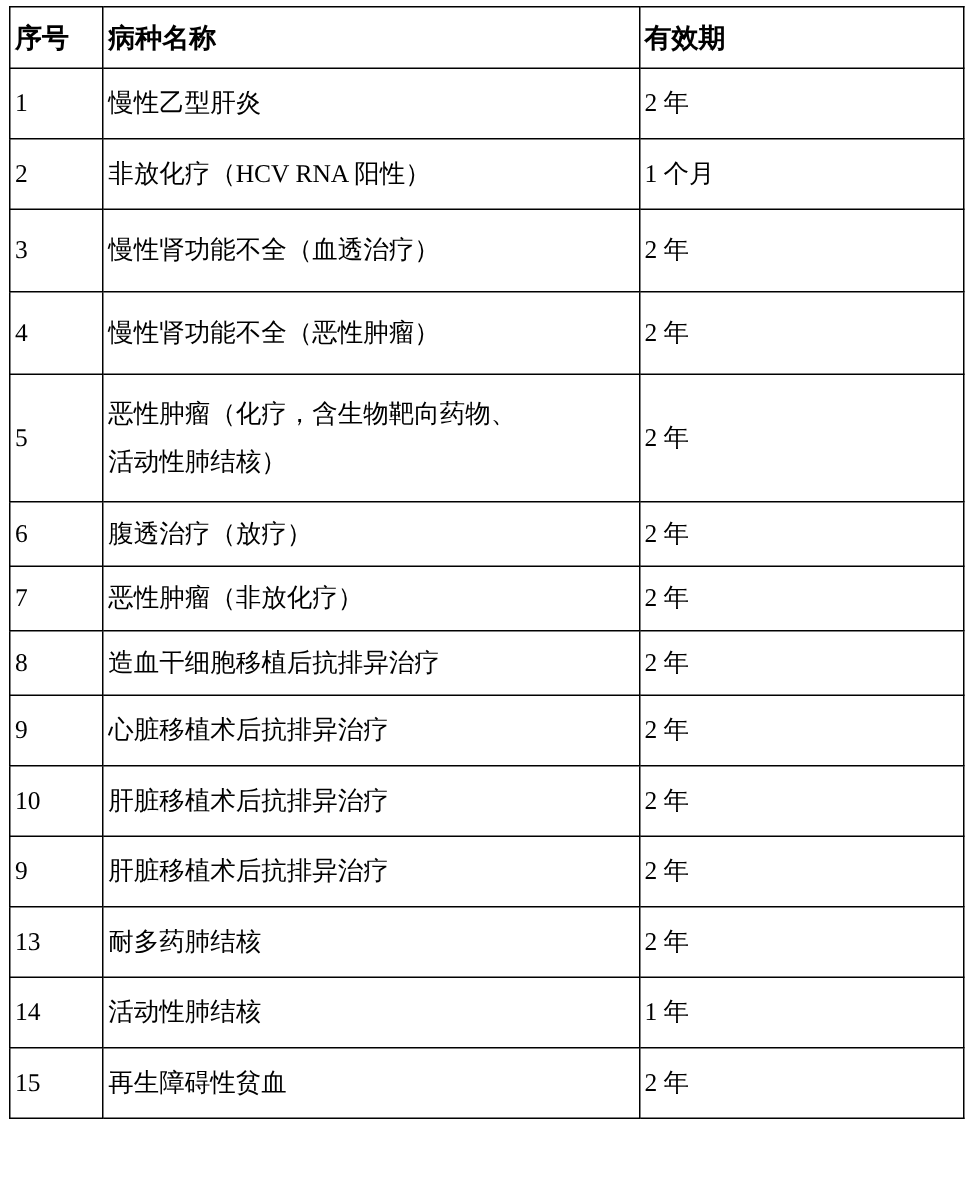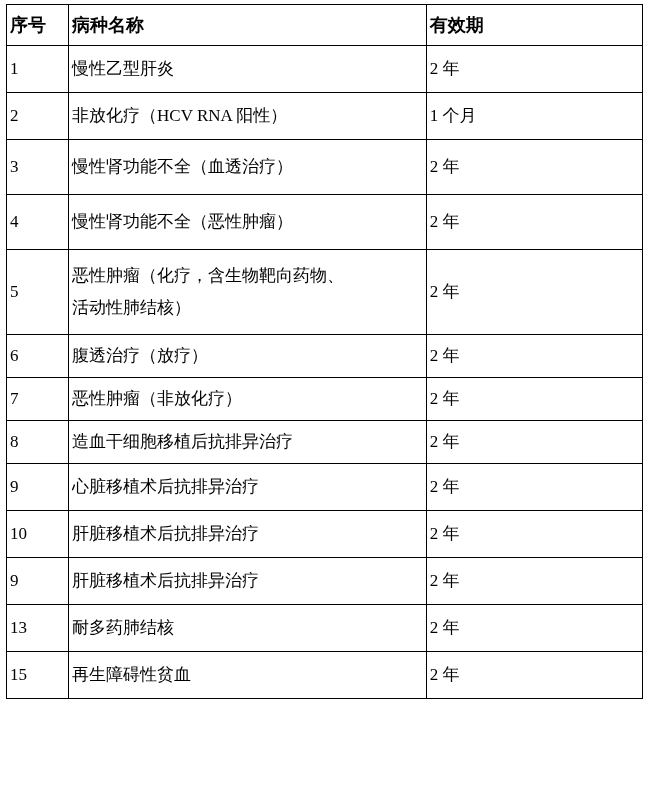--- a/index.html
+++ b/index.html
@@ -143,20 +143,25 @@
         <td class="cell-valid">2 年</td>
       </tr>
 
 
       <tr class="r-tall">
         <td class="cell-no">13</td>
         <td class="cell-name">耐多药肺结核</td>
         <td class="cell-valid">2 年</td>
       </tr>
 
+      <tr class="r-tall">
+        <td class="cell-no">14</td>
+        <td class="cell-name">活动性肺结核</td>
+        <td class="cell-valid">1 年</td>
+      </tr>
 
       <tr class="r-tall">
         <td class="cell-no">15</td>
         <td class="cell-name">再生障碍性贫血</td>
         <td class="cell-valid">2 年</td>
       </tr>
 
     </tbody>
   </table>
 </div>

